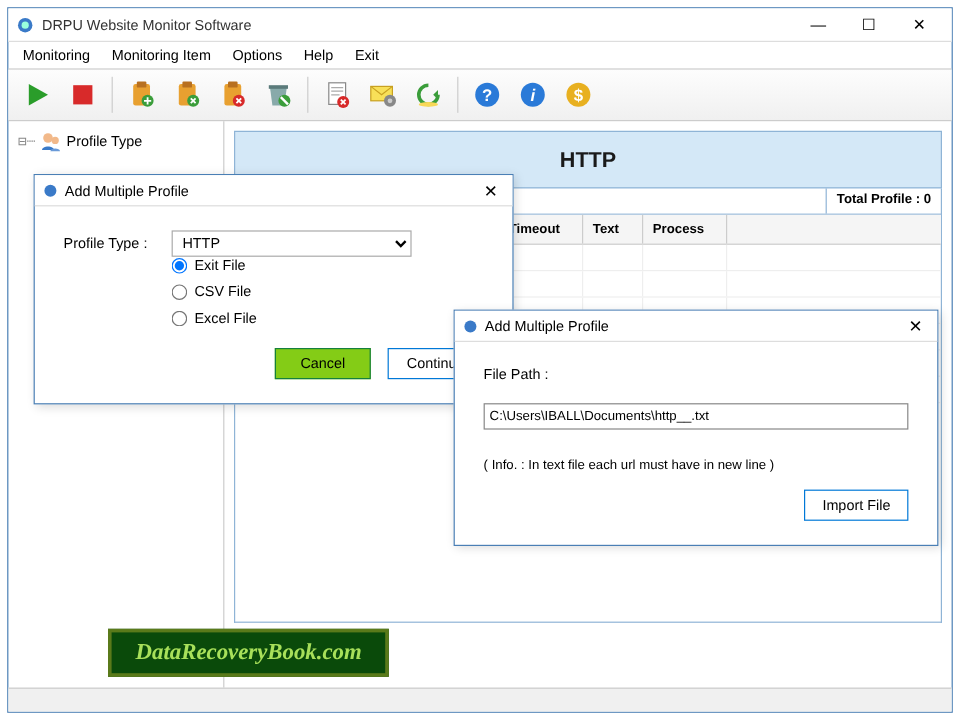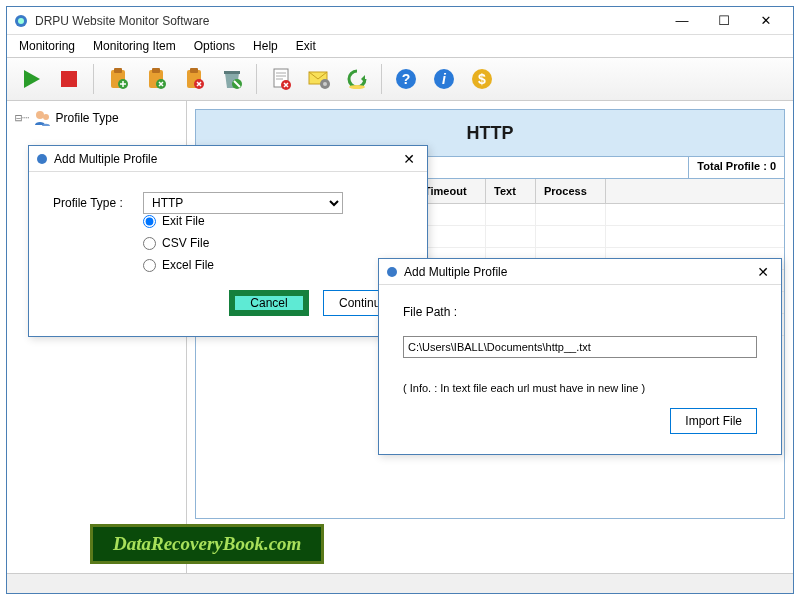--- a/index.html
+++ b/index.html
@@ -48,21 +48,21 @@
 .dialog-body { padding: 20px 24px; font-size: 12px; }
 
 .field-row { display: flex; align-items: center; margin-bottom: 0; }
 .field-label { width: 90px; }
 select.combo { flex: 1; max-width: 200px; height: 22px; font-size: 12px; border: 1px solid #aaa; background: #fff; padding: 0 4px; }
 .radio-group { margin-left: 90px; }
 .radio-item { display: flex; align-items: center; margin-bottom: 8px; gap: 6px; }
 .radio-item input { width: 13px; height: 13px; }
 
 .btn-row { display: flex; justify-content: flex-end; gap: 14px; margin-top: 18px; }
-.btn { min-width: 80px; height: 26px; font-size: 12px; border: 6px solid #15803d; background: #5eead4; cursor: pointer; padding: 0 14px; }
+.btn { min-width: 80px; height: 26px; font-size: 12px; border: 1px solid #15803d; background: #84cc16; cursor: pointer; padding: 0 14px; }
 .btn.primary { border: 1.5px solid #0078d7; background: #fff; }
 
 input.txt { width: 100%; height: 22px; font-size: 11px; border: 1px solid #888; padding: 0 4px; }
 
 .info-note { font-size: 11px; margin-top: 24px; }
 
 
 .watermark { position: absolute; left: 90px; bottom: 36px; background: #0a4a0a; border: 3px solid #5a7a1a; color: #a8e05a; font-size: 19px; font-style: italic; font-weight: bold; padding: 6px 20px; font-family: Georgia, serif; }
 
 

